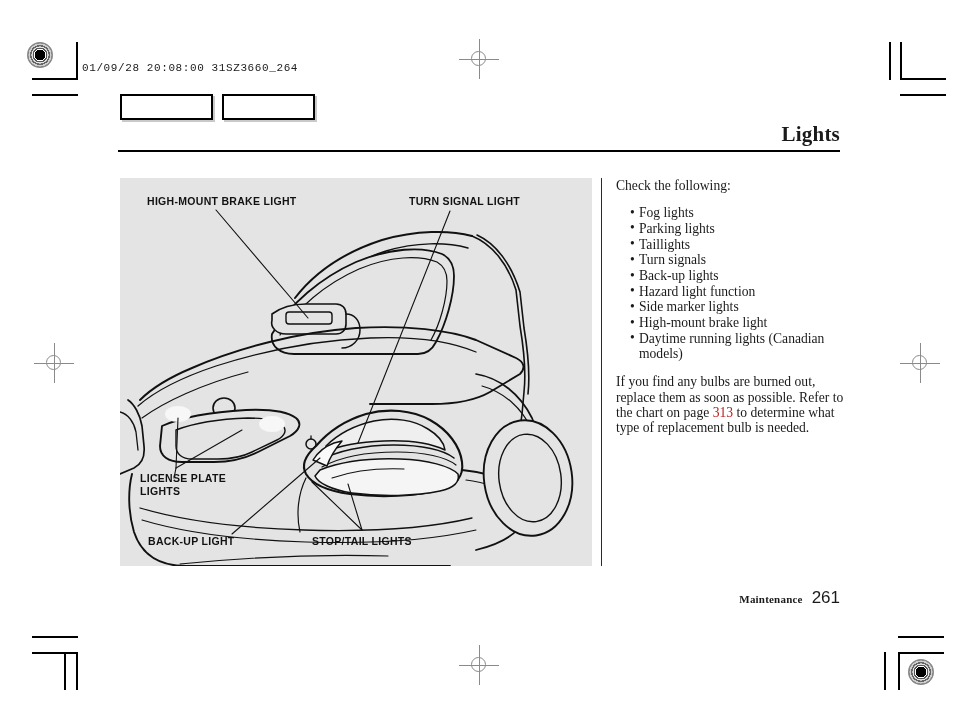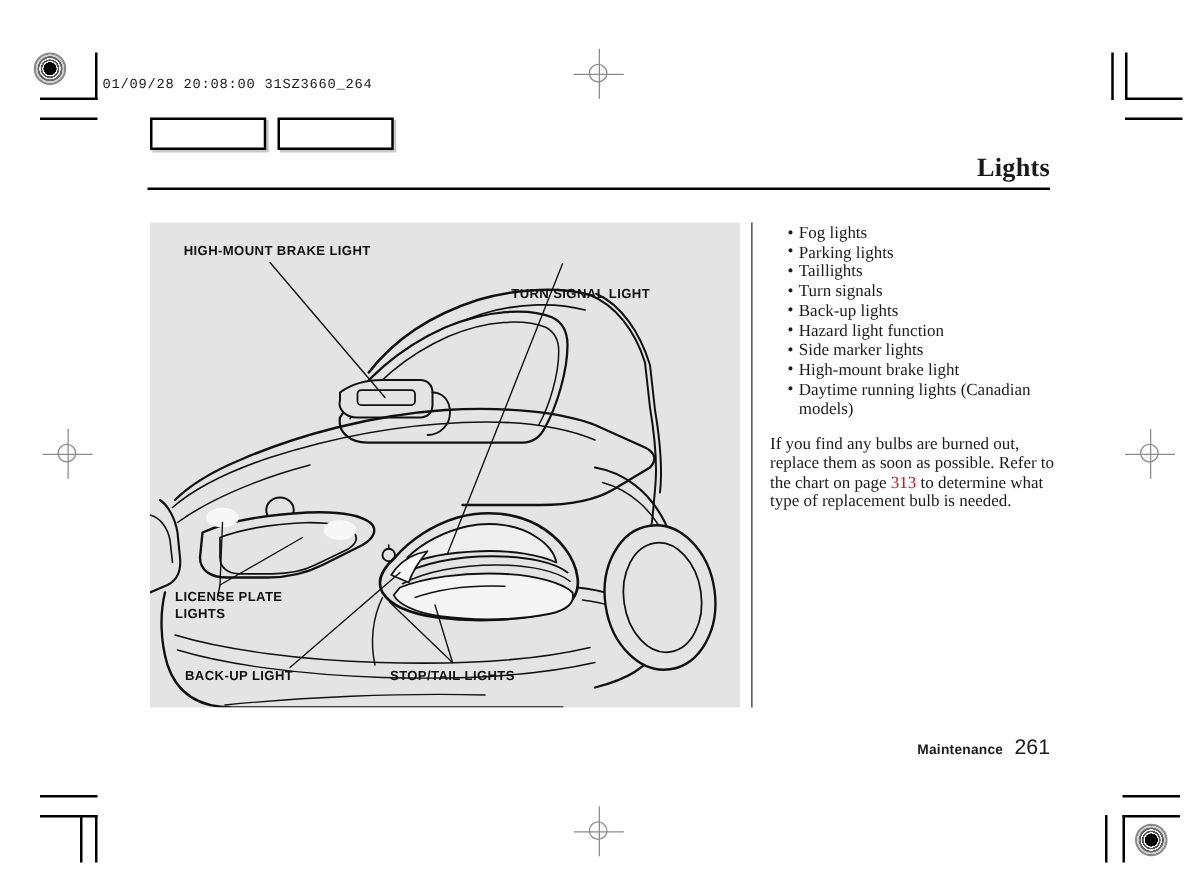--- a/index.html
+++ b/index.html
@@ -171,21 +171,21 @@
   
   .footer {
     position: absolute;
     right: 114px;
     top: 588px;
     display: flex;
     align-items: baseline;
     gap: 9px;
   }
   .footer-section {
-    font-family: Liberation Sans, sans-serif;
+    font-family: Liberation Serif, serif;
     font-weight: bold;
     font-size: 11px;
     letter-spacing: 0.2px;
   }
   .footer-page {
     font-family: "Liberation Sans", sans-serif;
     font-weight: normal;
     font-size: 17px;
   }
 </style>
@@ -360,30 +360,31 @@
 
         <path d="M112 356 L 200 280"></path>
 
         <path d="M242 352 L 192 304"></path>
         <path d="M242 352 L 228 306"></path>
       </g>
     </g>
   </svg>
 
   <div class="fig-label" style="left:27px; top:17px;">HIGH-MOUNT BRAKE LIGHT</div>
-  <div class="fig-label" style="left:289px; top:17px;margin-top:34px;">TURN SIGNAL LIGHT</div>
+  <div class="fig-label" style="left:289px; top:17px;">TURN SIGNAL LIGHT</div>
   <div class="fig-label" style="left:20px; top:294px;">LICENSE PLATE
 LIGHTS</div>
   <div class="fig-label" style="left:28px; top:357px;">BACK-UP LIGHT</div>
   <div class="fig-label" style="left:192px; top:357px;">STOP/TAIL LIGHTS</div>
 </div>
 
 <div class="v-rule"></div>
 
 <div class="text-col">
+  <p class="intro">Check the following:</p>
   <ul class="check-list">
     <li>Fog lights</li>
     <li>Parking lights</li>
     <li>Taillights</li>
     <li>Turn signals</li>
     <li>Back-up lights</li>
     <li>Hazard light function</li>
     <li>Side marker lights</li>
     <li>High-mount brake light</li>
     <li>Daytime running lights (Canadian models)</li>

